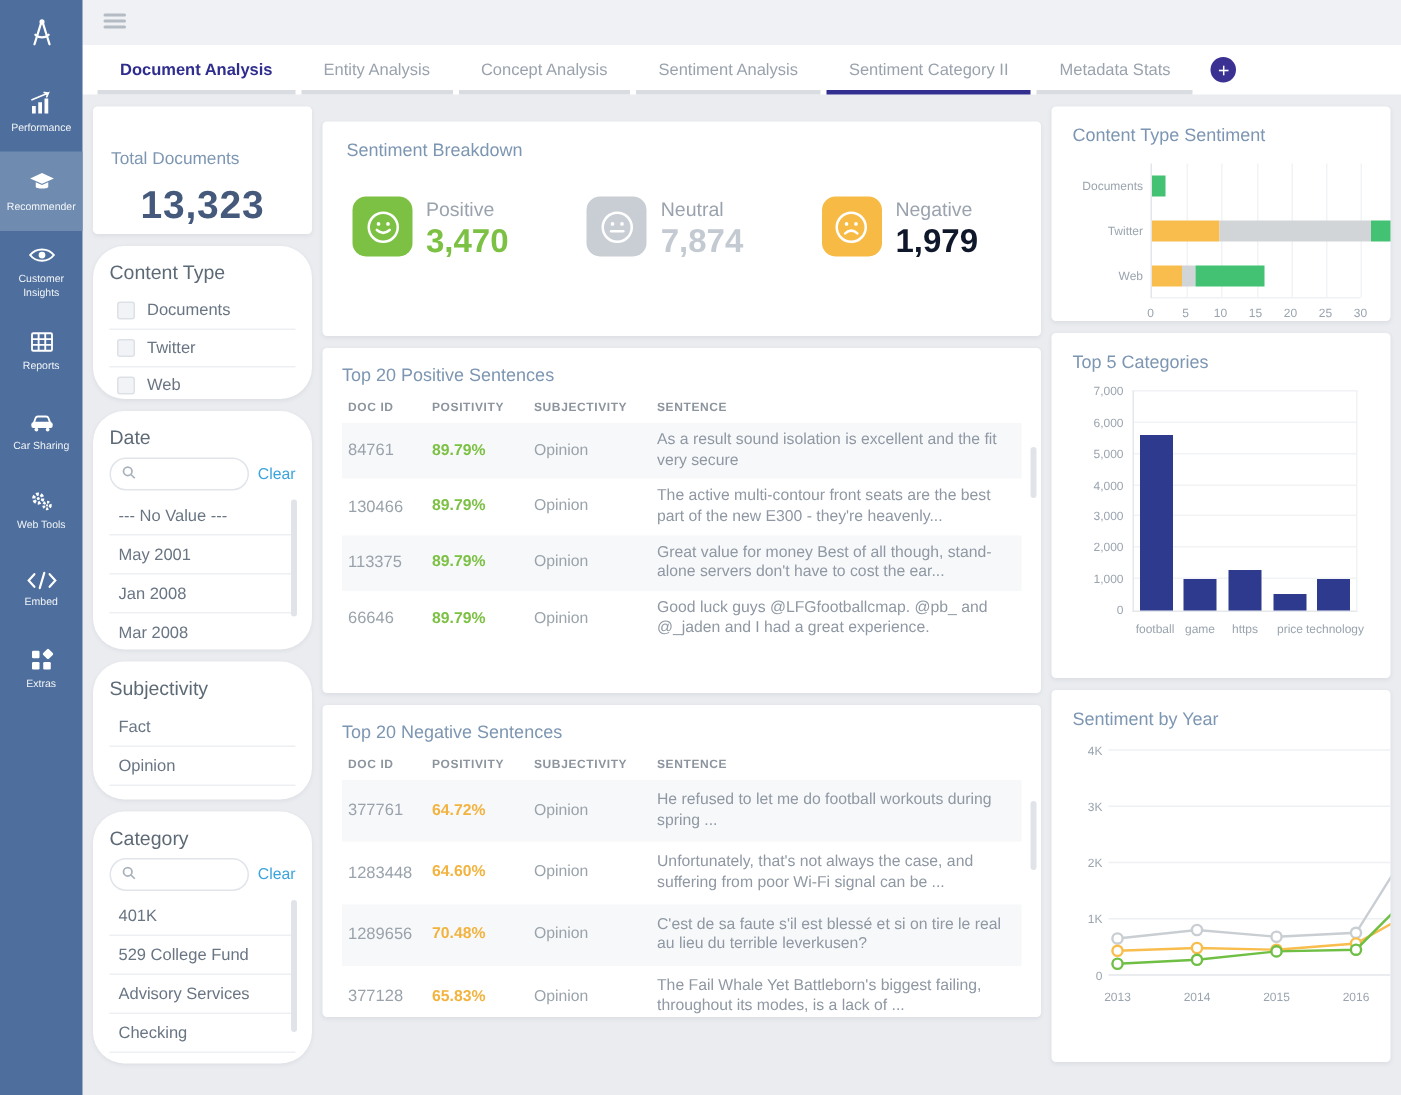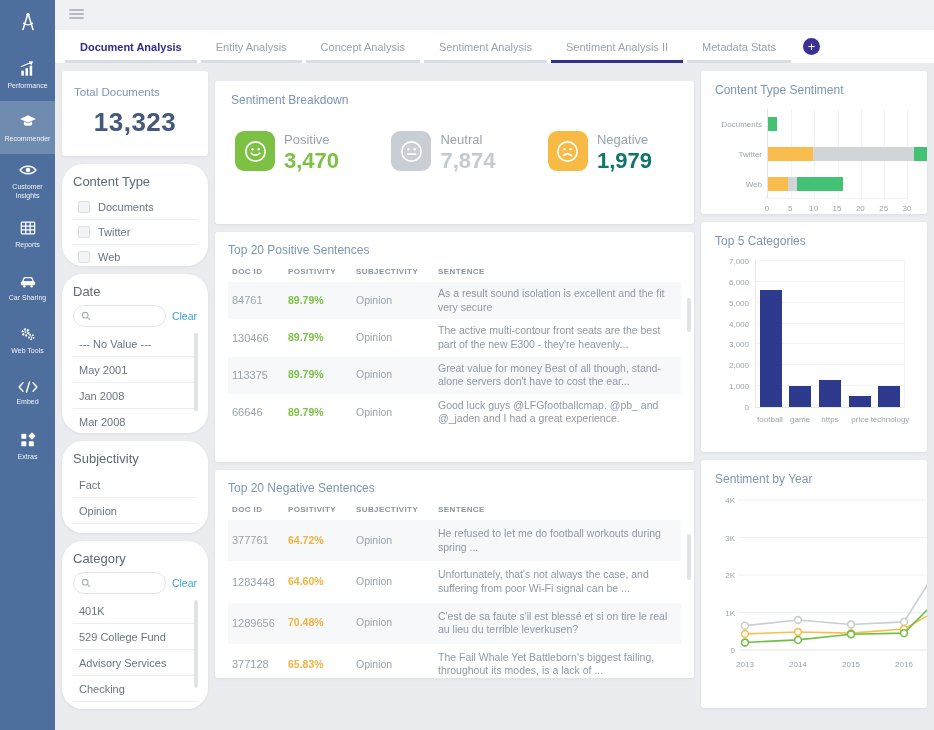--- a/index.html
+++ b/index.html
@@ -32,21 +32,21 @@
 
   
   .content{position:absolute;left:55px;top:63px;right:0;bottom:0;padding:8px 7px;display:flex;gap:7px;}
   .col{display:flex;flex-direction:column;gap:8px;}
   .col-left{width:146px;flex:none;}
   .col-mid{flex:1;min-width:0;}
   .col-right{width:226px;flex:none;}
   .card{background:#fff;border-radius:3px;box-shadow:0 1px 3px rgba(50,60,80,.08);overflow:hidden;position:relative;}
 
   
-  .card-stat{height:85px;padding:15px 12px;}
+  .card-stat{height:85px;padding:29px 12px;}
   .stat-title{color:#7d96b2;font-size:11.5px;}
   .stat-value{color:#44597b;font-size:26px;font-weight:bold;text-align:center;margin-top:9px;letter-spacing:.5px;}
   .card-filter{padding:10px 11px 2px;border-radius:21px;}
   .h-content-type{height:102px;} .h-date{height:159px;} .h-subjectivity{height:92px;} .h-category{height:168px;}
   .filter-title{color:#5d6a76;font-size:13px;margin-bottom:6px;}
   .check-row{display:flex;align-items:center;gap:8px;padding:6px 0 6px 5px;border-bottom:1px solid #edeff2;
     font-size:11px;color:#697583;cursor:pointer;}
   .checkbox{width:12px;height:12px;border:1px solid #dde1e6;background:#f1f3f6;border-radius:2px;flex:none;}
   .search-row{display:flex;align-items:center;gap:6px;margin:2px 0 4px;}
   .search-pill{flex:1;display:flex;align-items:center;border:1px solid #e1e5ea;border-radius:12px;
@@ -211,21 +211,21 @@
       <span></span>
       <span></span>
     </div>
 </header>
 
 <div class="tabbar">
   <div class="tab current">Document Analysis</div>
   <div class="tab">Entity Analysis</div>
   <div class="tab">Concept Analysis</div>
   <div class="tab">Sentiment Analysis</div>
-  <div class="tab underlined">Sentiment Analysis II</div>
+  <div class="tab underlined">Sentiment Category II</div>
   <div class="tab">Metadata Stats</div>
   <div class="tab-add">+</div>
 </div>
 
 <main class="content">
 
   <div class="col col-left">
     <section class="card card-stat">
       <div class="stat-title">Total Documents</div>
       <div class="stat-value">13,323</div>
@@ -336,21 +336,21 @@
           <div class="senti-icon" style="background:#f7ba45;">
             <svg width="27" height="27" viewBox="0 0 24 24">
                 <circle cx="12" cy="12" r="8.6" fill="none" stroke="#fff" stroke-width="1.5"></circle>
                 <circle cx="9.2" cy="10" r="1.1" fill="#fff"></circle>
                 <circle cx="14.8" cy="10" r="1.1" fill="#fff"></circle>
                 <path d="M8.4 15.6 q3.6 -3.2 7.2 0" stroke="#fff" stroke-width="1.5" fill="none" stroke-linecap="round"></path>
               </svg>
           </div>
           <div>
             <div class="senti-label">Negative</div>
-            <div class="senti-value" style="color:#0f766e;">1,979</div>
+            <div class="senti-value" style="color:#0f172a;">1,979</div>
           </div>
         </div>
       </div>
     </section>
 
     <section class="card card-table h-pos-table pos-pct">
       <div class="card-title">Top 20 Positive Sentences</div>
       <table id="pos-table">
         <colgroup>
             <col class="col-doc">

